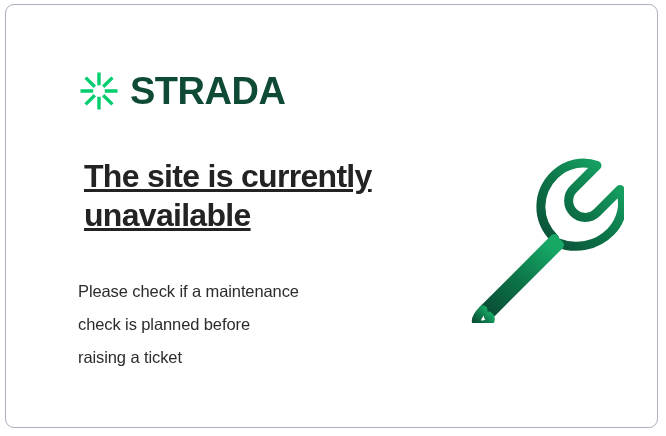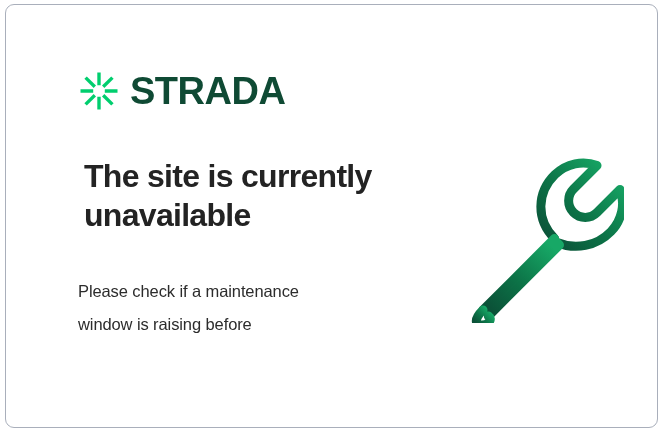--- a/index.html
+++ b/index.html
@@ -65,20 +65,21 @@
     position: absolute;
     left: 78px;
     top: 152px;
     width: 330px;
     margin: 0;
     font-size: 32px;
     line-height: 1.22;
     font-weight: 700;
     letter-spacing: -0.7px;
     color: #232323;
+    text-decoration: underline;
   }
 
   
   .body-copy {
     position: absolute;
     left: 72px;
     top: 270px;
     width: 310px;
     margin: 0;
     font-size: 16.5px;
@@ -123,21 +124,22 @@
           </g>
         </svg>
       </span>
       <span class="brand-word">STRADA</span>
     </div>
 
     <h1 class="headline">The site is currently unavailable</h1>
 
     <p class="body-copy">
       <span class="ln">Please check if a maintenance</span>
-      <span class="ln">window is raising before</span>
+      <span class="ln">check is planned before</span>
+      <span class="ln">raising a ticket</span>
     </p>
 
     <div class="wrench">
       <svg viewBox="0 0 166 170" xmlns="http://www.w3.org/2000/svg" aria-hidden="true">
         <defs>
           <linearGradient id="wrenchGrad" x1="0.08" y1="0.95" x2="0.92" y2="0.08">
             <stop offset="0" stop-color="#0b5238"></stop>
             <stop offset="0.45" stop-color="#0c7347"></stop>
             <stop offset="1" stop-color="#17a866"></stop>
           </linearGradient>

